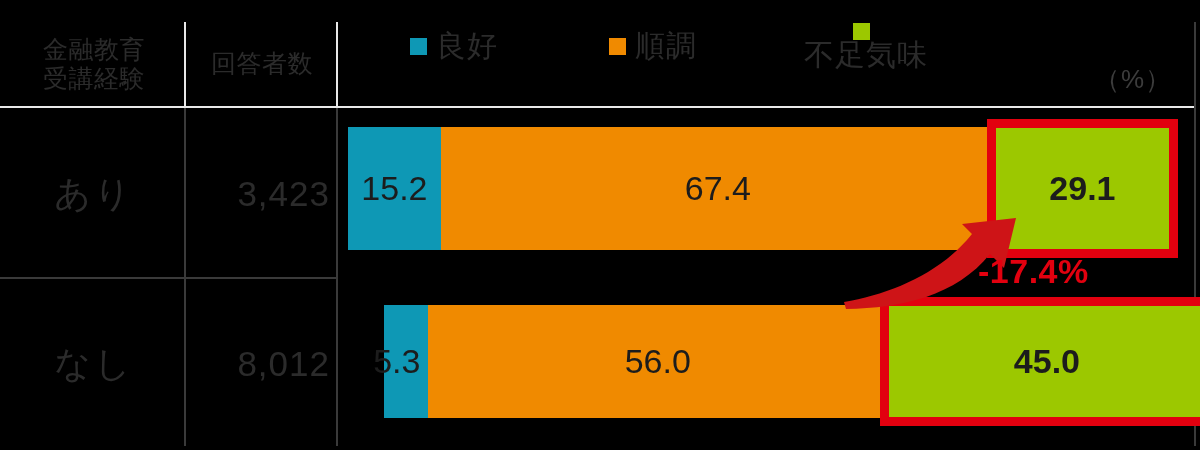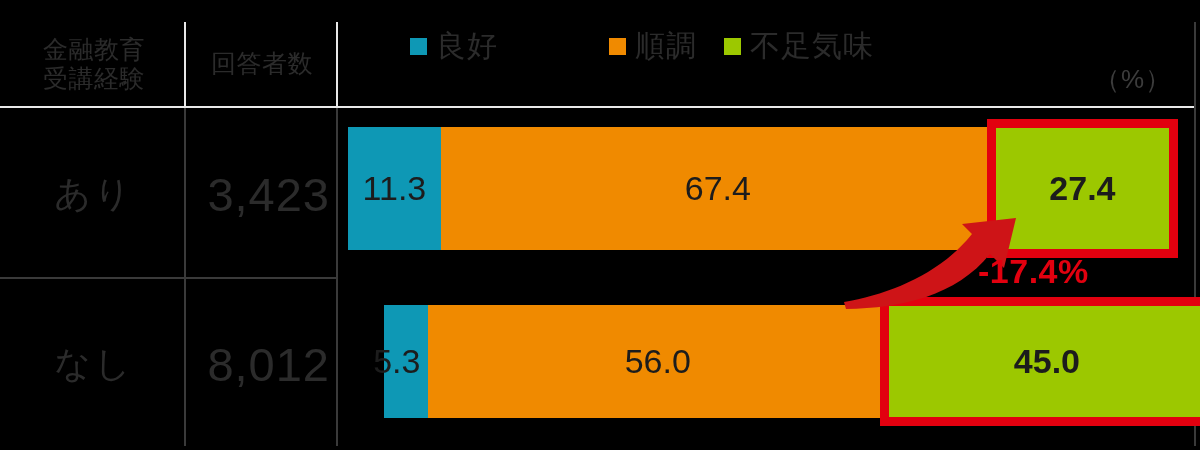--- a/index.html
+++ b/index.html
@@ -33,37 +33,37 @@
   
   #legend{
     position:absolute;left:340px;top:24px;width:856px;height:44px;
     display:flex;align-items:center;gap:27px;
   }
   .lg-item{display:flex;align-items:center;}
   .lg-swatch{width:17px;height:17px;display:inline-block;margin-right:9px;}
   .lg-label{font-size:30px;color:#2b2b2b;line-height:1;letter-spacing:1px;}
   #lg-0{margin-left:70px;}
   #lg-1{margin-left:84px;}
-  #lg-2{}
+  #lg-2{margin-left:80px;flex-direction:column;}
 
   #pct-label{
     position:absolute;right:28px;top:62px;
     font-size:26px;color:#3c3c3c;letter-spacing:1px;
   }
 
   
   .row-label{
     position:absolute;
     display:flex;align-items:center;justify-content:center;
     color:#2b2b2b;font-size:36px;letter-spacing:3px;
   }
   .row-num{
     position:absolute;
     display:flex;align-items:center;justify-content:flex-end;
-    color:#2b2b2b;font-size:47px;letter-spacing:1px;
+    color:#2b2b2b;font-size:35px;letter-spacing:1px;
     padding-right:6px;box-sizing:border-box;text-align:right;
   }
   #lbl-r0{left:4px;top:112px;width:180px;height:164px;}
   #num-r0{left:188px;top:112px;width:148px;height:164px;}
   #lbl-r1{left:4px;top:282px;width:180px;height:164px;}
   #num-r1{left:188px;top:282px;width:148px;height:164px;}
 
   
   .bar{position:absolute;display:flex;}
   #bar-r0{left:348px;top:127px;width:822px;height:123px;}
@@ -128,27 +128,27 @@
     </div>
   </div>
 
   <div id="pct-label">（%）</div>
 
   <div class="row-label" id="lbl-r0">あり</div>
   <div class="row-num" id="num-r0">3,423</div>
 
   <div class="bar" id="bar-r0">
     <div class="seg" style="background:#0E98B5;width:11.3%;">
-      <span class="val">11.3</span>
+      <span class="val">15.2</span>
     </div>
     <div class="seg" style="background:#F08A00;width:67.4%;">
       <span class="val">67.4</span>
     </div>
     <div class="seg highlight" style="background:#9CC800;width:21.3%;">
-      <span class="val">27.4</span>
+      <span class="val">29.1</span>
     </div>
   </div>
 
   <div class="row-label" id="lbl-r1">なし</div>
   <div class="row-num" id="num-r1">8,012</div>
 
   <div class="bar" id="bar-r1">
     <div class="seg narrow" style="background:#0E98B5;width:5.3%;">
       <span class="val">5.3</span>
     </div>

